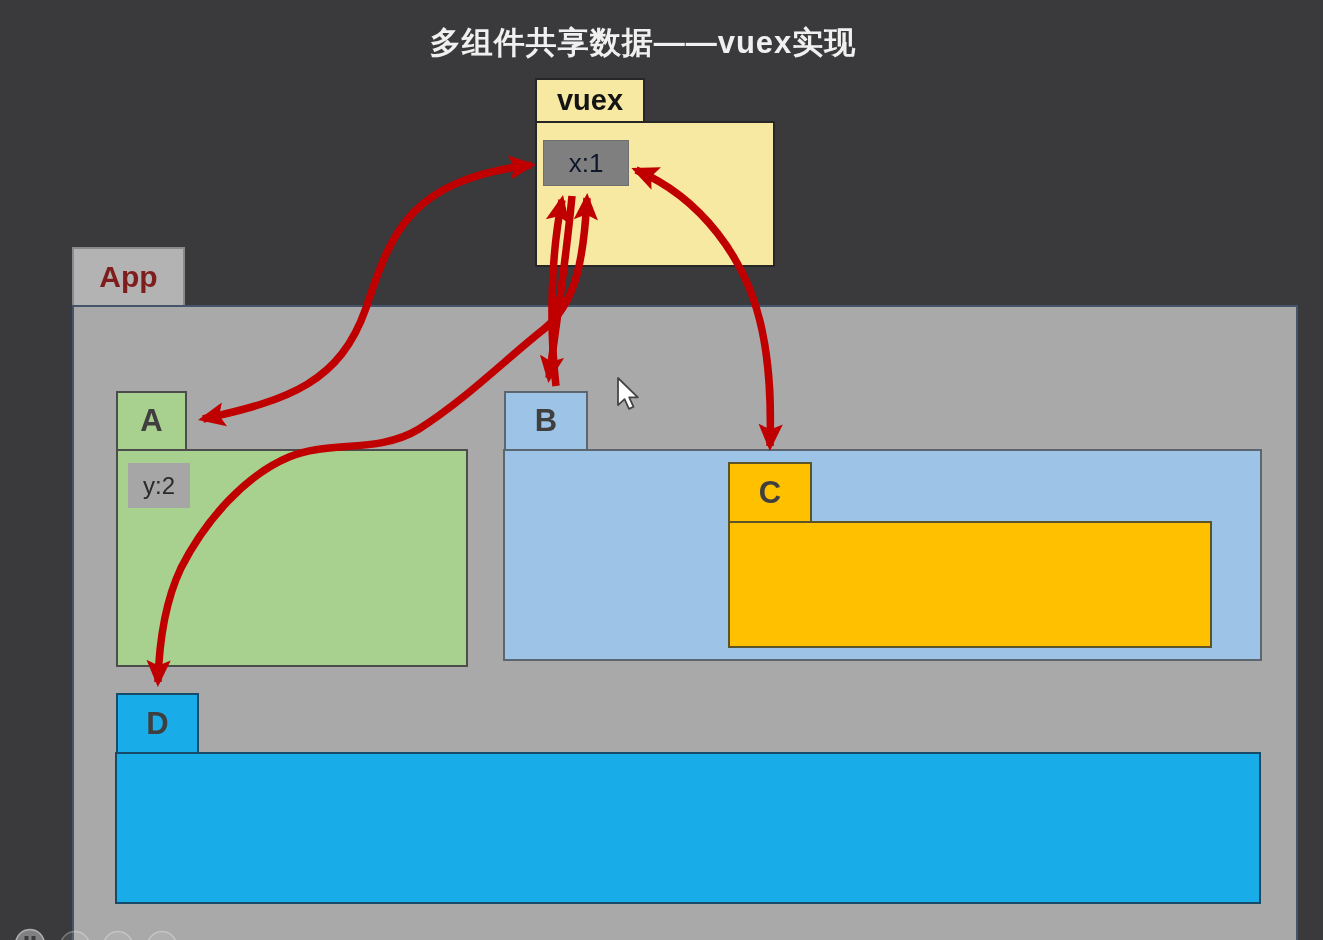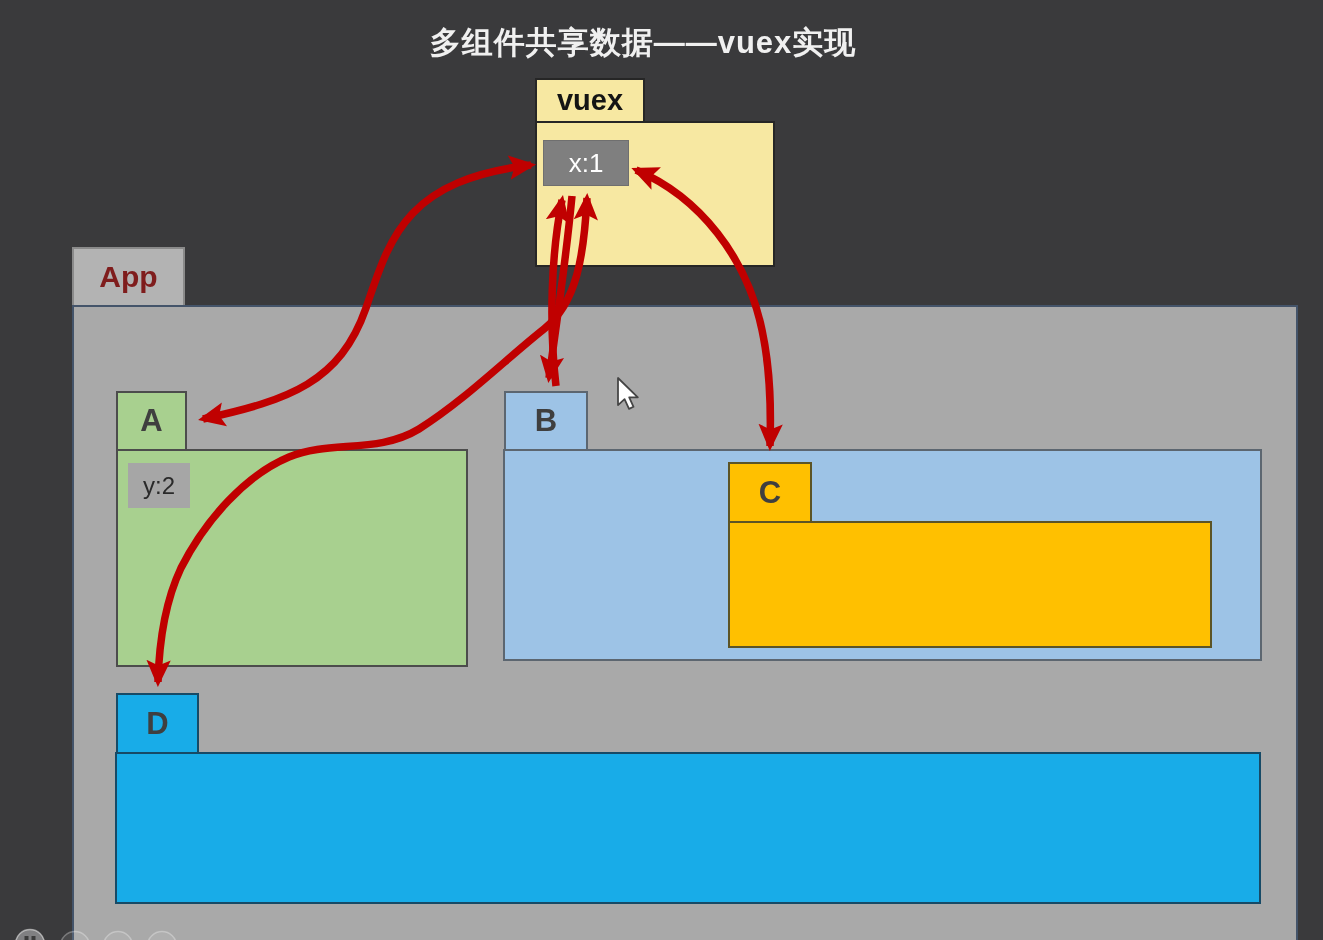--- a/index.html
+++ b/index.html
@@ -13,21 +13,21 @@
     left:0;top:22px;width:1286px;text-align:center;
     color:#f0f0f0;font-size:31px;font-weight:600;letter-spacing:1px;
   }
   
   .tab{display:flex;align-items:center;justify-content:center;font-weight:bold;z-index:3;}
   .body{z-index:2;}
   
   #vuex-tab{left:535px;top:78px;width:110px;height:43px;background:#f7e8a2;border:2px solid #262626;border-bottom:none;font-size:29px;color:#141414;}
   #vuex-body{left:535px;top:121px;width:240px;height:146px;background:#f7e8a2;border:2px solid #262626;}
   #state-x{left:543px;top:140px;width:86px;height:46px;background:#7f7f7f;border:1px solid #6f6f6f;
-    color:#ffffff;font-size:26px;display:flex;align-items:center;justify-content:center;z-index:3;}
+    color:#0f172a;font-size:26px;display:flex;align-items:center;justify-content:center;z-index:3;}
   
   #app-tab{left:72px;top:247px;width:113px;height:58px;background:#b3b3b3;border:2px solid #8a8a8a;border-bottom:none;font-size:30px;color:#7f1d1d;}
   #app-body{left:72px;top:305px;width:1226px;height:640px;background:#a9a9a9;border:2px solid #44546a;}
   
   #a-tab{left:116px;top:391px;width:71px;height:58px;background:#a8d08f;border:2px solid #4c4c4c;border-bottom:none;font-size:31px;color:#3f3f3f;}
   #a-body{left:116px;top:449px;width:352px;height:218px;background:#a8d08f;border:2px solid #4c4c4c;}
   #state-y{left:128px;top:463px;width:62px;height:45px;background:#a6a6a6;
     color:#2a2a2a;font-size:24px;display:flex;align-items:center;justify-content:center;z-index:3;}
   
   #b-tab{left:504px;top:391px;width:84px;height:58px;background:#9dc3e6;border:2px solid #5c6670;border-bottom:none;font-size:31px;color:#3f3f3f;}

